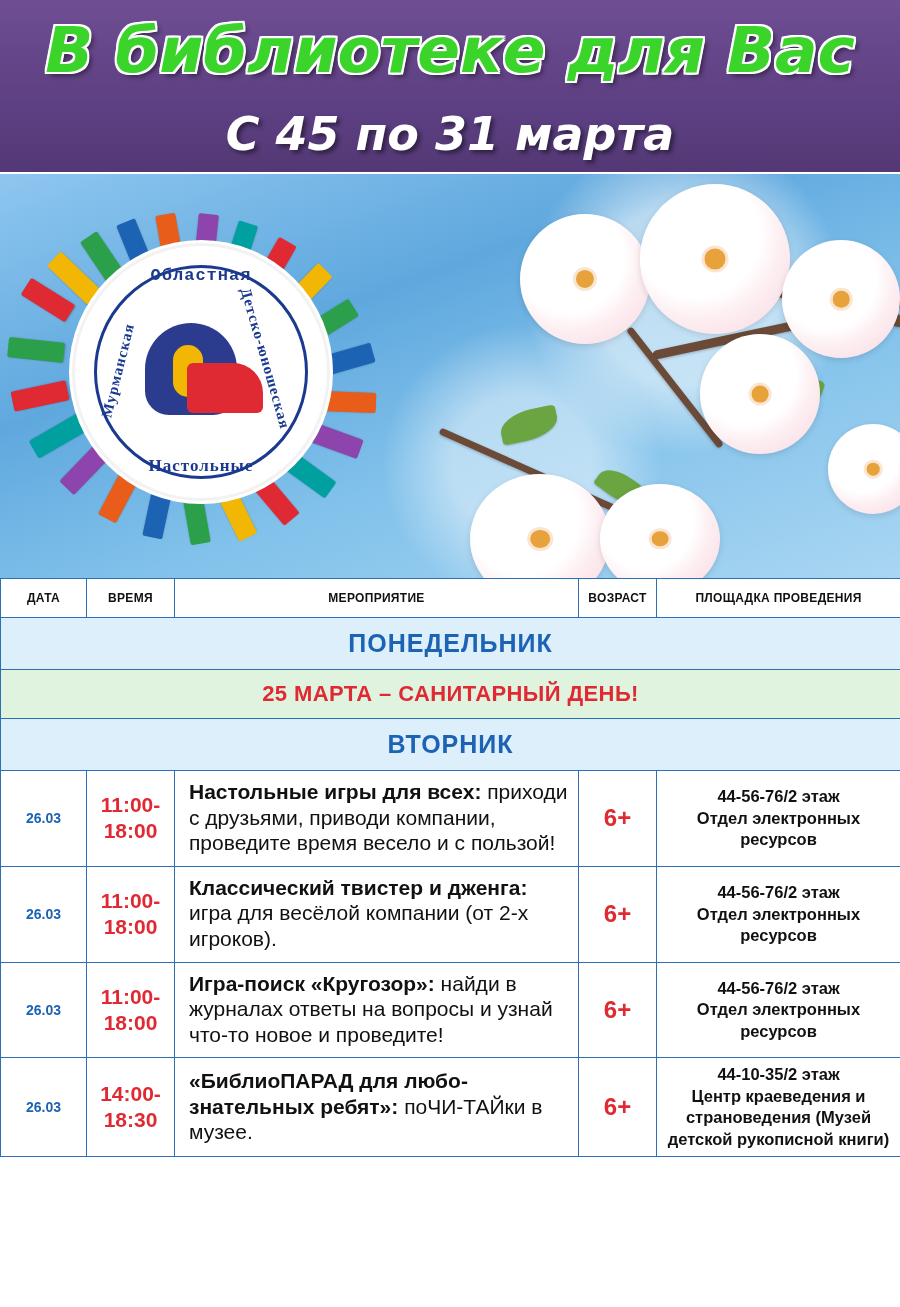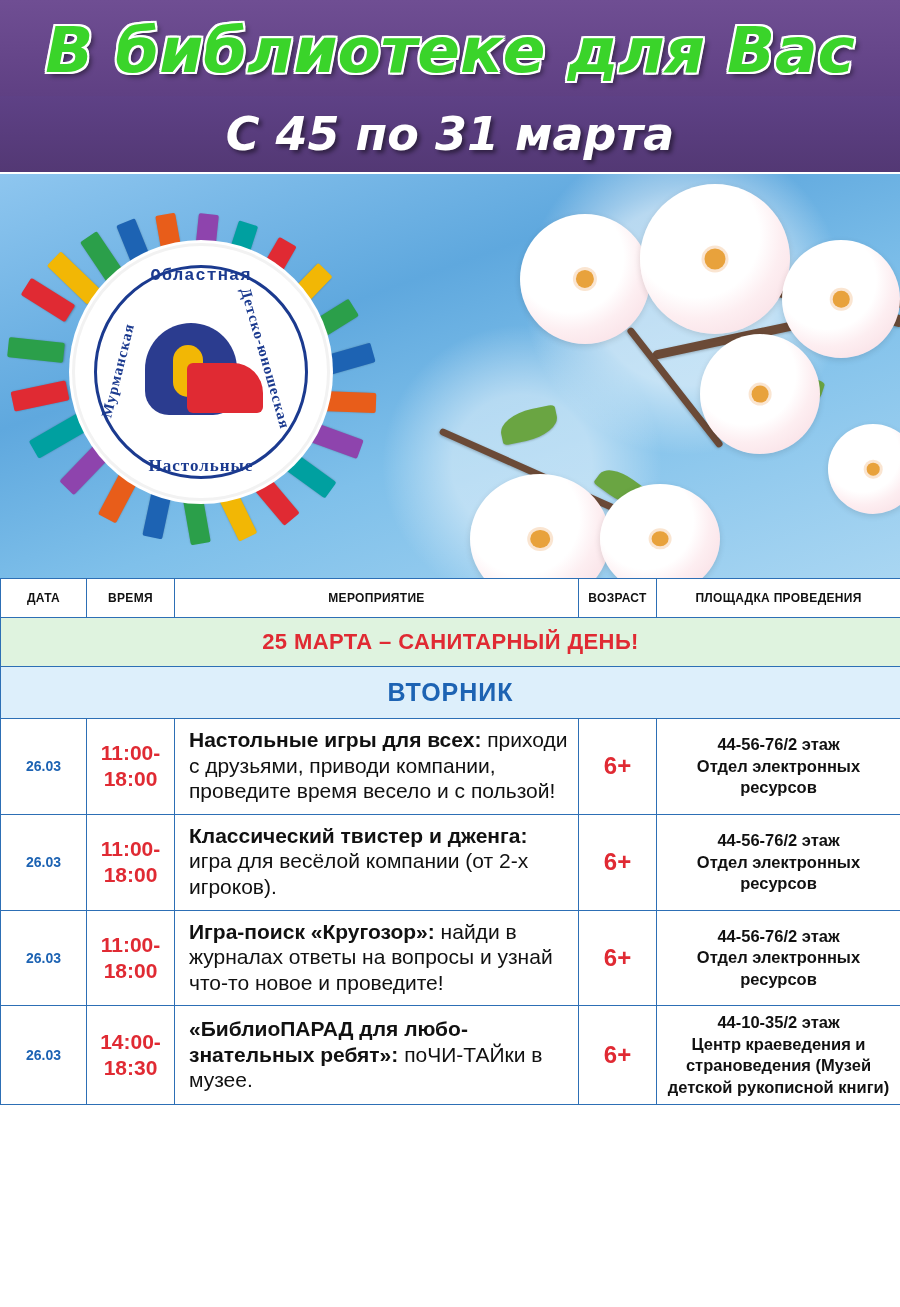--- a/index.html
+++ b/index.html
@@ -353,20 +353,23 @@
       <tr>
         <th>ДАТА</th>
         <th>ВРЕМЯ</th>
         <th>МЕРОПРИЯТИЕ</th>
         <th>ВОЗРАСТ</th>
         <th>ПЛОЩАДКА ПРОВЕДЕНИЯ</th>
       </tr>
     </thead>
     <tbody>
 
+      <tr class="dayrow">
+        <td colspan="5">ПОНЕДЕЛЬНИК</td>
+      </tr>
 
       <tr class="noticerow">
         <td colspan="5">25 МАРТА – САНИТАРНЫЙ ДЕНЬ!</td>
       </tr>
 
       <tr class="dayrow">
         <td colspan="5">ВТОРНИК</td>
       </tr>
 
       <tr>

